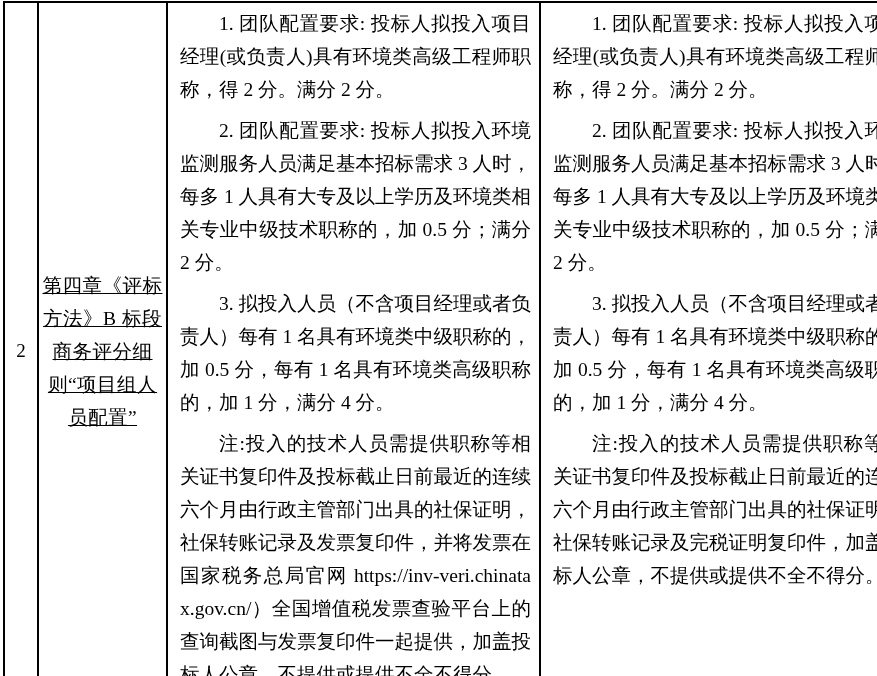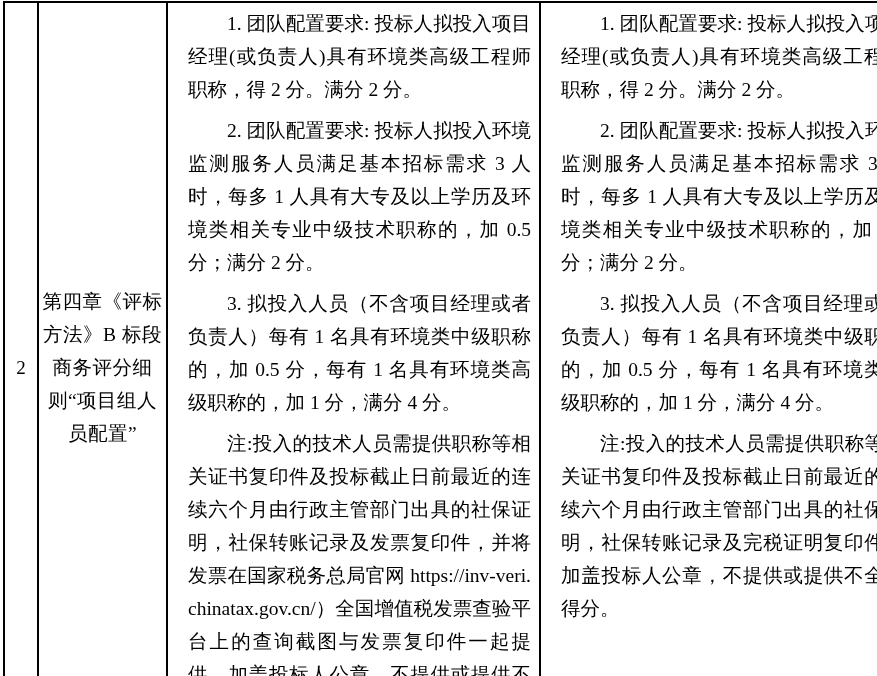--- a/index.html
+++ b/index.html
@@ -39,28 +39,29 @@
   td.col-category {
     width: 121px;
     text-align: center;
     vertical-align: middle;
     padding: 0 3px;
   }
   td.col-category .criterion {
     font-size: 19.5px;
     line-height: 33px;
     letter-spacing: 0.5px;
+    text-decoration: underline;
   }
   td.col-content {
     width: 355px;
     vertical-align: top;
     padding: 4px 8px 0 8px;
   }
   td.col-content p {
-    margin: 0 0 8px 12px;
+    margin: 0 0 8px 4px;
     font-size: 19.5px;
     line-height: 33px;
     text-indent: 2em;
     text-align: justify;
     word-break: break-all;
   }
 </style>
 </head>
 <body>
 

